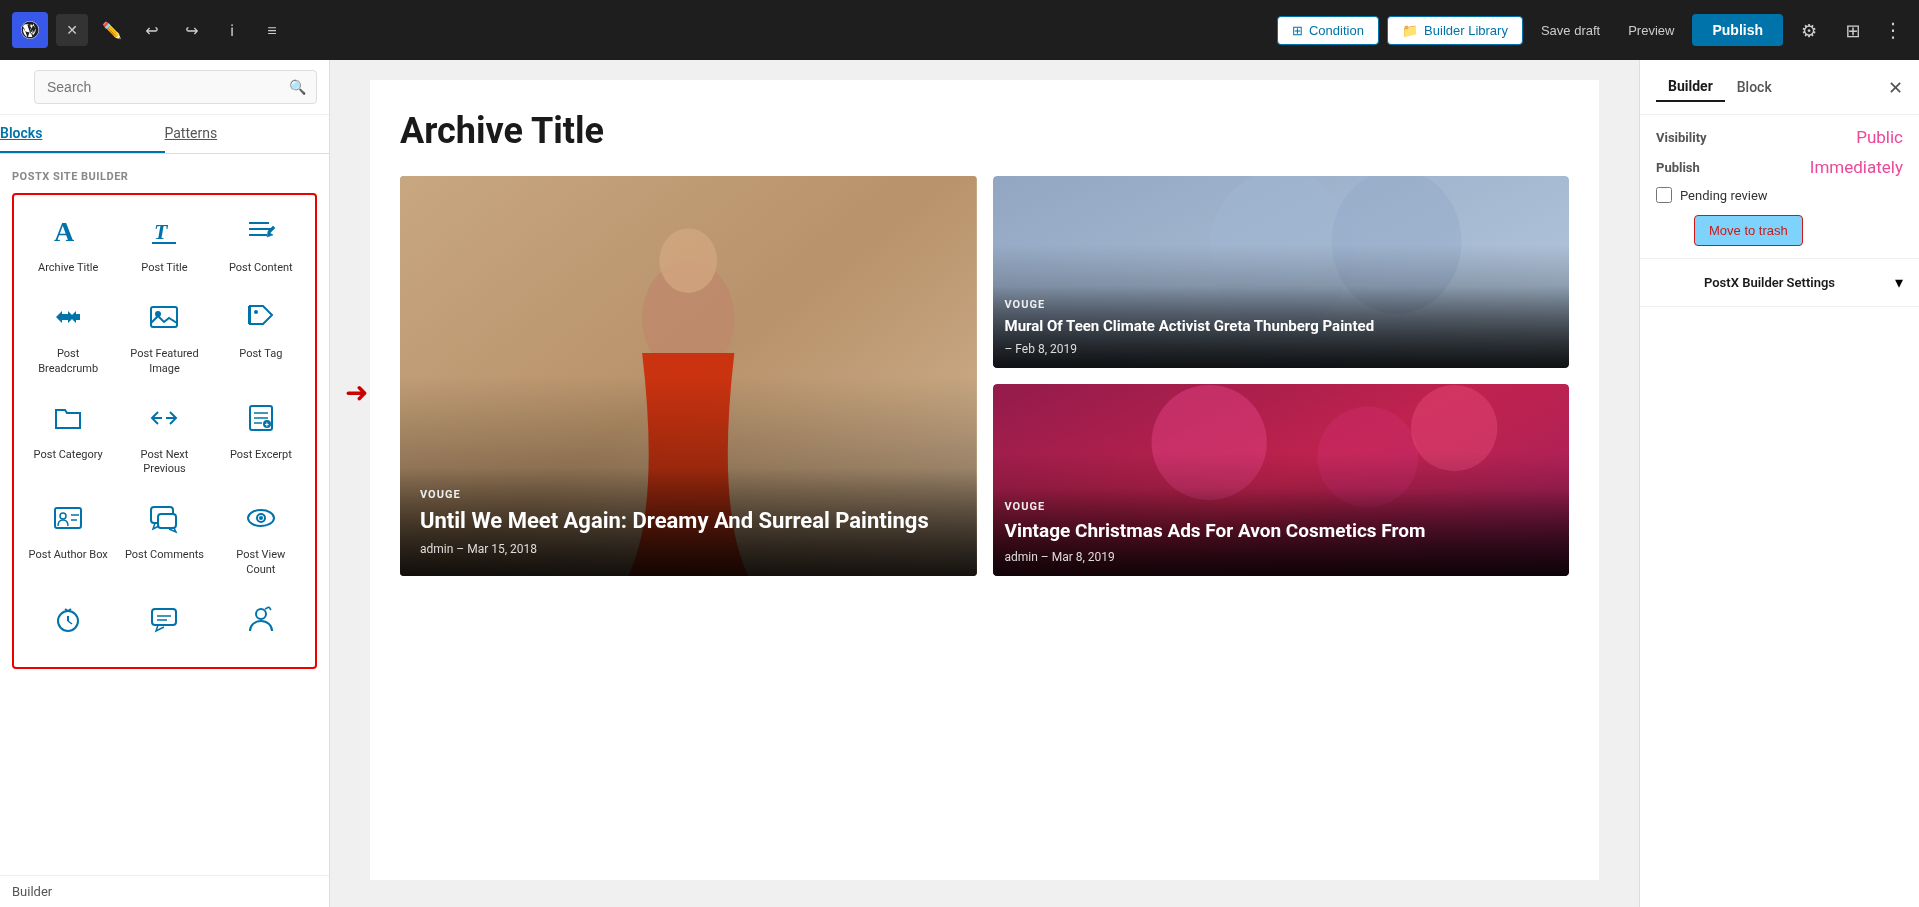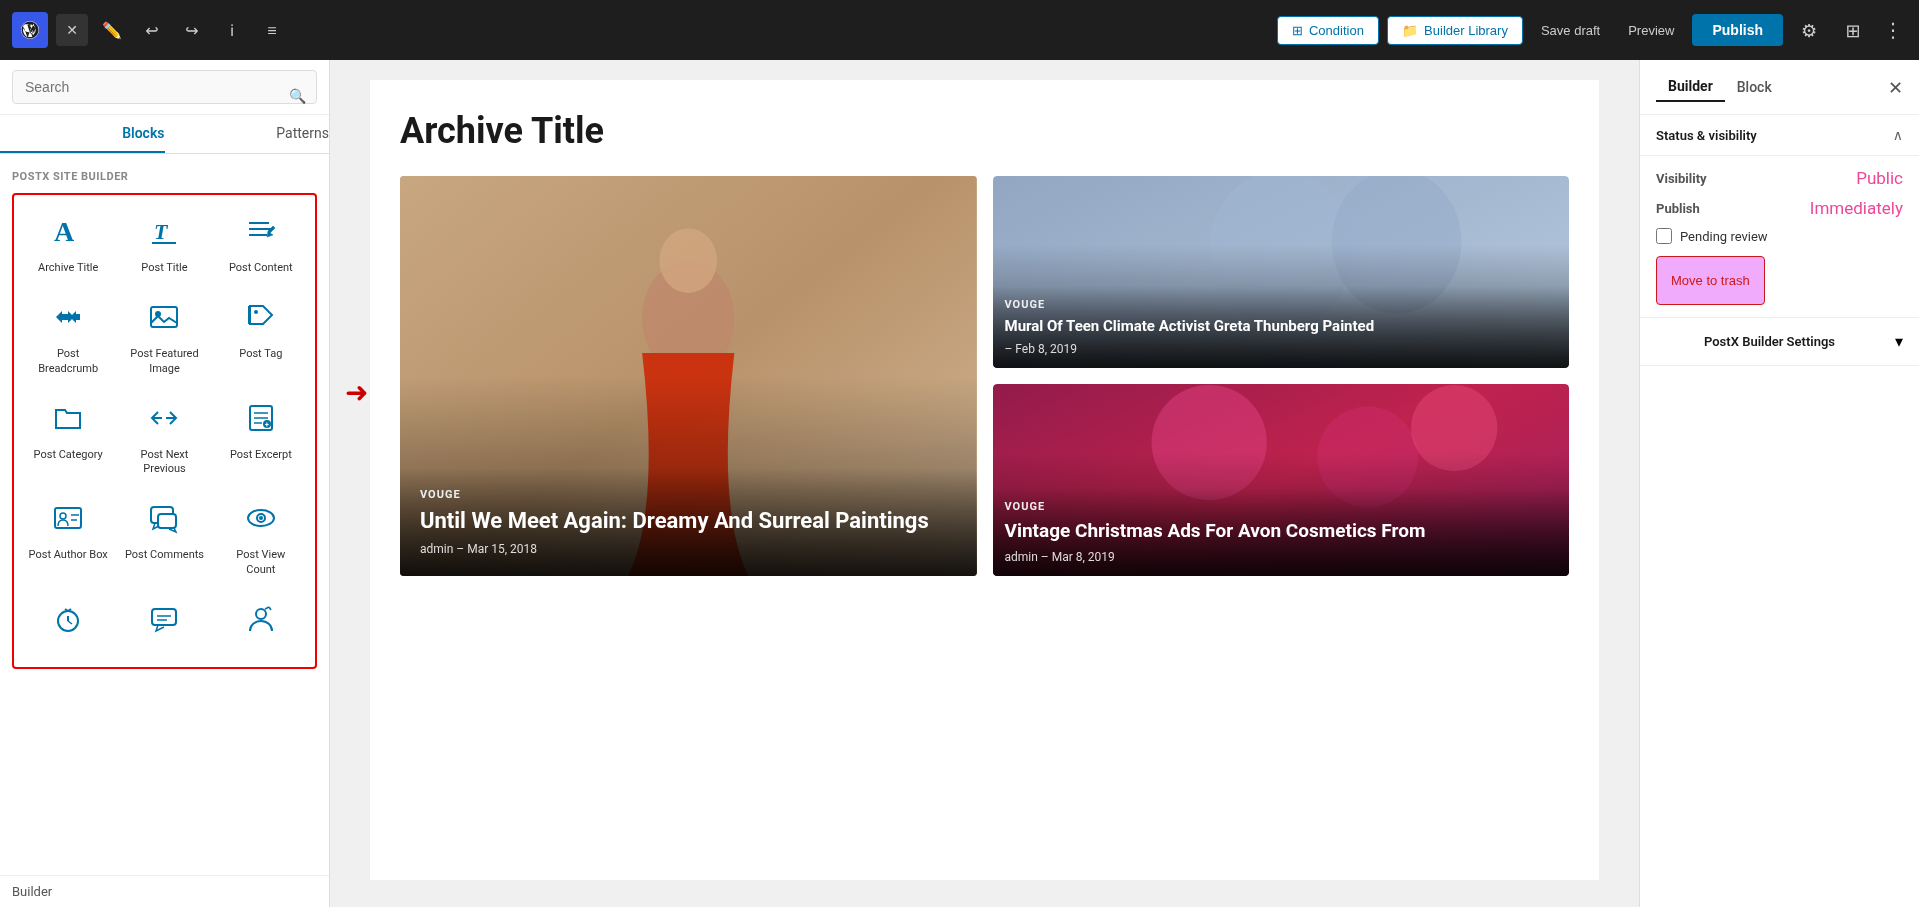--- a/index.html
+++ b/index.html
@@ -101,46 +101,48 @@
       flex-shrink: 0;
       overflow: hidden;
     }
     .search-box {
       padding: 10px 12px;
       border-bottom: 1px solid #eee;
     }
     .search-input-wrap {
       position: relative;
       display: flex;
-      align-items: flex-end;
+      align-items: center;
+      margin-left: 22px;
     }
     .search-input {
       width: 100%;
       padding: 8px 36px 8px 12px;
       border: 1px solid #ddd;
       border-radius: 4px;
       font-size: 14px;
       color: #555;
       background: #f9f9f9;
     }
     .search-icon-btn {
       position: absolute; right: 10px;
       color: #666; font-size: 14px; cursor: pointer;
     }
     .tabs-row {
       display: flex;
       border-bottom: 1px solid #ddd;
     }
     .tab-item {
       flex: 1;
-      text-align: right;
+      text-align: left;
       padding: 10px 0;
       font-size: 14px;
       cursor: pointer;
       color: #555;
+      text-decoration: underline;
     }
     .tab-item.active {
       color: #0073aa;
       border-bottom: 2px solid #0073aa;
       font-weight: 600;
     }
     .blocks-area {
       flex: 1;
       overflow-y: auto;
       padding: 8px 12px;
@@ -344,26 +346,27 @@
     }
     .checkbox-row input[type="checkbox"] {
       width: 16px; height: 16px;
     }
     .checkbox-label {
       font-size: 13px;
       color: #333;
     }
     .trash-btn {
       border: 1px solid #cc1818;
-      background: #f0abfc;
+      background: #7dd3fc;
       color: #cc1818;
-      padding: 16px 14px;
+      padding: 7px 14px;
       border-radius: 4px;
       cursor: pointer;
       font-size: 13px;
+      margin-left: 38px;
     }
     .postx-settings-row {
       display: flex;
       align-items: center;
       justify-content: space-between;
       padding: 14px 16px;
       border-bottom: 1px solid #eee;
       cursor: pointer;
     }
     .postx-settings-label {
@@ -721,24 +724,20 @@
     </div>
   </div>
 
   <div class="right-panel">
     <div class="right-panel-header">
       <div class="right-tab active">Builder</div>
       <div class="right-tab">Block</div>
       <div class="right-panel-close">✕</div>
     </div>
     <div class="right-panel-body">
-      <div class="section-header">
-        <div class="section-header-title">Status &amp; visibility</div>
-        <div class="section-chevron">∧</div>
-      </div>
       <div class="section-content">
         <div class="field-row">
           <span class="field-label">Visibility</span>
           <span class="field-value">Public</span>
         </div>
         <div class="field-row">
           <span class="field-label">Publish</span>
           <span class="field-value">Immediately</span>
         </div>
         <div class="checkbox-row">

